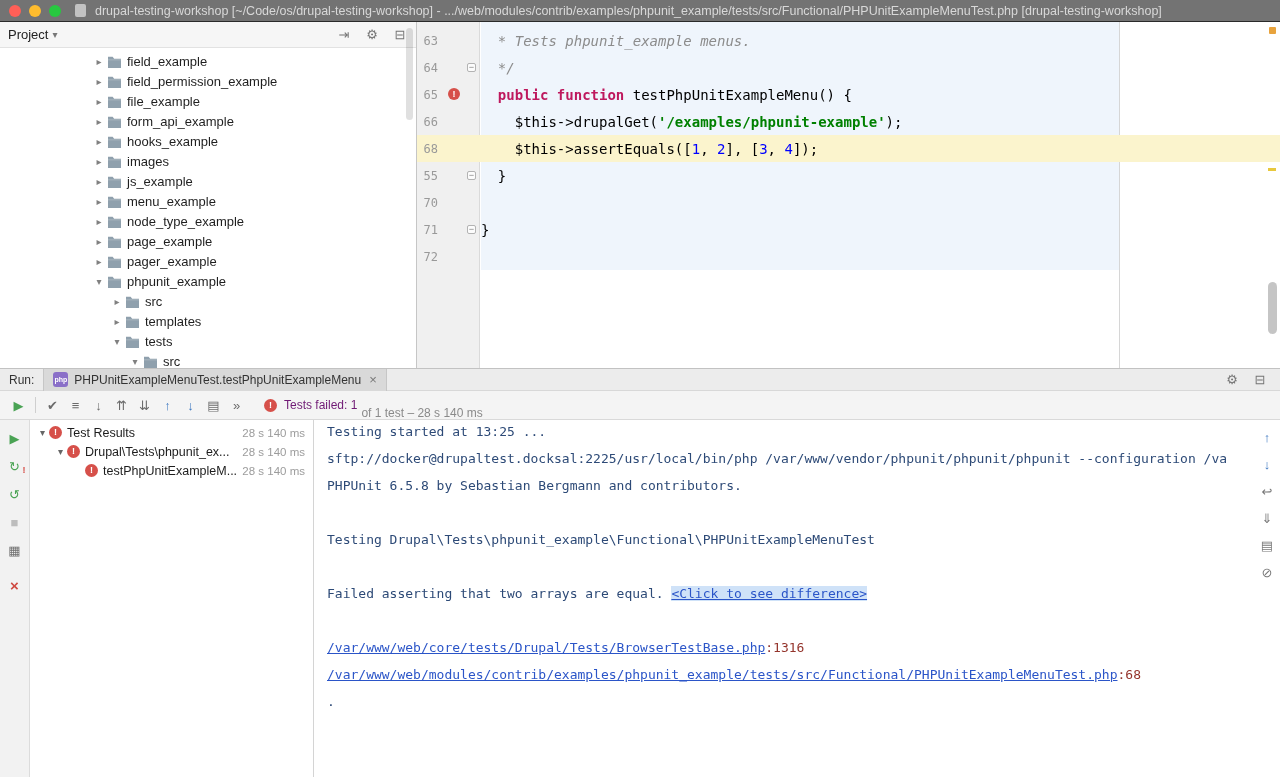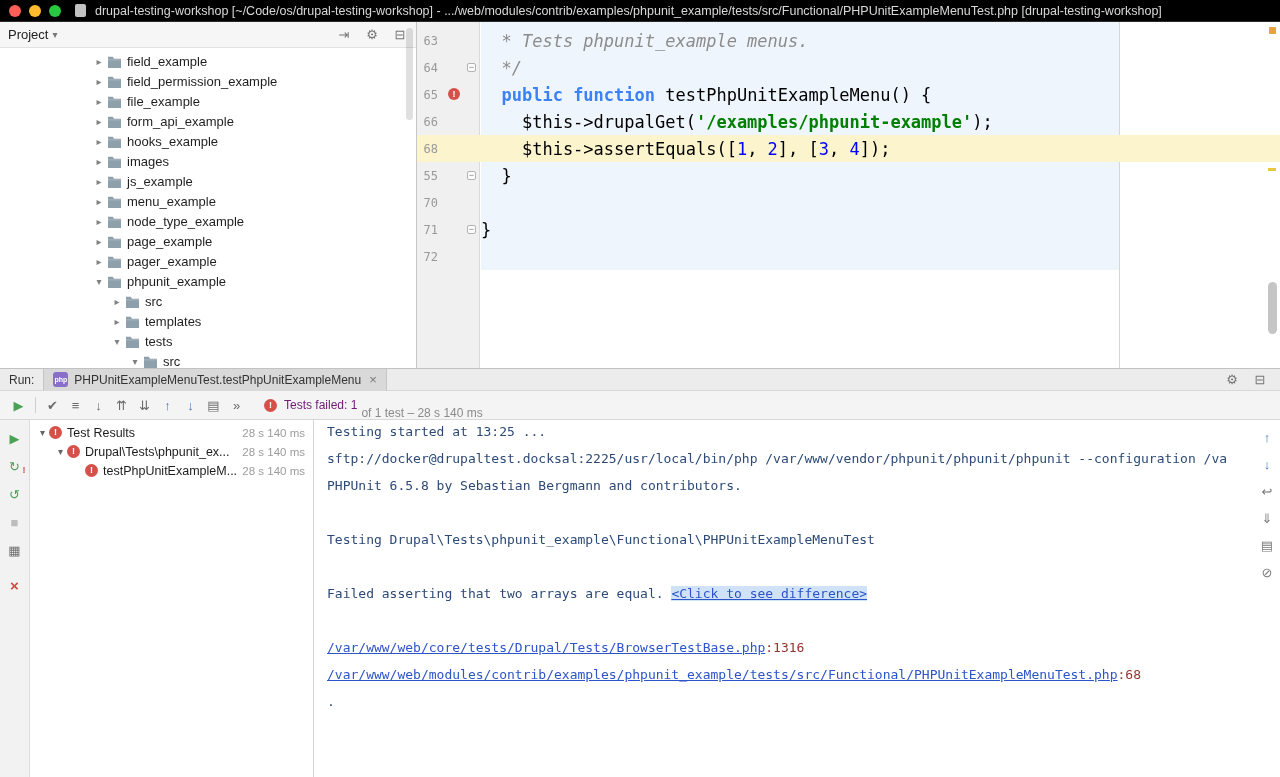--- a/index.html
+++ b/index.html
@@ -1,19 +1,19 @@
 <!DOCTYPE html>
 <html><head>
 <meta charset="utf-8">
 <style>
   *{margin:0;padding:0;box-sizing:border-box;}
   html,body{width:1280px;height:777px;overflow:hidden;background:#fff;font-family:"Liberation Sans",sans-serif;}
 
   
-  .titlebar{position:absolute;top:0;left:0;width:1280px;height:22px;background:#000000;border-bottom:1px solid #2a2a2a;display:flex;align-items:center;}
+  .titlebar{position:absolute;top:0;left:0;width:1280px;height:22px;background:#737373;border-bottom:1px solid #2a2a2a;display:flex;align-items:center;}
   .tl{width:12px;height:12px;border-radius:50%;display:inline-block;flex:none;}
   .tl.red{background:#ff5f57;margin-left:9px;}
   .tl.yellow{background:#febc2e;margin-left:8px;}
   .tl.green{background:#28c840;margin-left:8px;}
   .doc-icon{width:11px;height:13px;background:#c2c2c2;border-radius:2px;margin-left:14px;flex:none;}
   .title-text{color:#d8d8d8;font-size:12.5px;margin-left:9px;white-space:nowrap;overflow:hidden;}
 
   
   .project-panel{position:absolute;top:22px;left:0;width:417px;height:346px;background:#fff;border-right:1px solid #c6c6c6;overflow:hidden;}
   .project-header{height:26px;display:flex;align-items:center;background:#f6f6f6;border-bottom:1px solid #e2e2e2;padding:0 8px;font-size:13px;color:#222;}
@@ -33,23 +33,23 @@
   .gutter-bg{position:absolute;left:0;top:0;width:63px;height:100%;background:#f0f0f0;border-right:1px solid #dadada;}
   .tint{position:absolute;left:64px;top:0;width:638px;height:248px;background:#eff5fc;}
   .margin-guide{position:absolute;left:702px;top:0;width:1px;height:100%;background:#d6d6d6;}
   .code-lines{position:absolute;left:0;top:5px;width:100%;}
   .code-row{height:27px;display:flex;align-items:center;position:relative;}
   .code-row.hl{background:#fbf4cd;}
   .gcell{width:64px;flex:none;position:relative;height:100%;display:flex;align-items:center;}
   .lnum{width:21px;text-align:right;font-family:"DejaVu Sans Mono",monospace;font-size:12px;color:#999;display:inline-block;}
   .gicon-failed{position:absolute;left:31px;top:7px;width:12px;height:12px;border-radius:50%;background:#d6504a;color:#fff;font-size:9px;font-weight:bold;text-align:center;line-height:12px;}
   .fold{position:absolute;left:50px;top:9px;width:9px;height:9px;border:1px solid #b3b3b3;border-radius:2px;background:#fcfcfc;color:#7d7d7d;font-size:9px;line-height:7px;text-align:center;}
-  .ccode{font-family:"DejaVu Sans Mono",monospace;font-size:17px;white-space:pre;color:#000;}
+  .ccode{font-family:"DejaVu Sans Mono",monospace;font-size:14px;white-space:pre;color:#000;}
   .ccode .cmt{color:#8c8c8c;font-style:italic;}
-  .ccode .kw{color:#3b82f6;font-weight:bold;}
+  .ccode .kw{color:#be185d;font-weight:bold;}
   .ccode .str{color:#008000;font-weight:bold;}
   .ccode .num{color:#0000ff;}
   .ccode .dep{background:#e8da72;text-decoration:line-through;}
   .scroll-thumb{position:absolute;right:3px;top:260px;width:9px;height:52px;border-radius:5px;background:rgba(90,90,90,0.35);}
   .stripe-warn{position:absolute;right:4px;top:5px;width:7px;height:7px;background:#e8a33d;border-radius:1px;}
   .stripe-warn2{position:absolute;right:4px;top:146px;width:8px;height:3px;background:#e8c83d;}
 
   
   .run-tabbar{position:absolute;top:368px;left:0;width:1280px;height:23px;background:#ececec;border-top:1px solid #c2c2c2;border-bottom:1px solid #d8d8d8;display:flex;align-items:center;font-size:12px;color:#333;}
   .run-label{margin:0 9px;}

